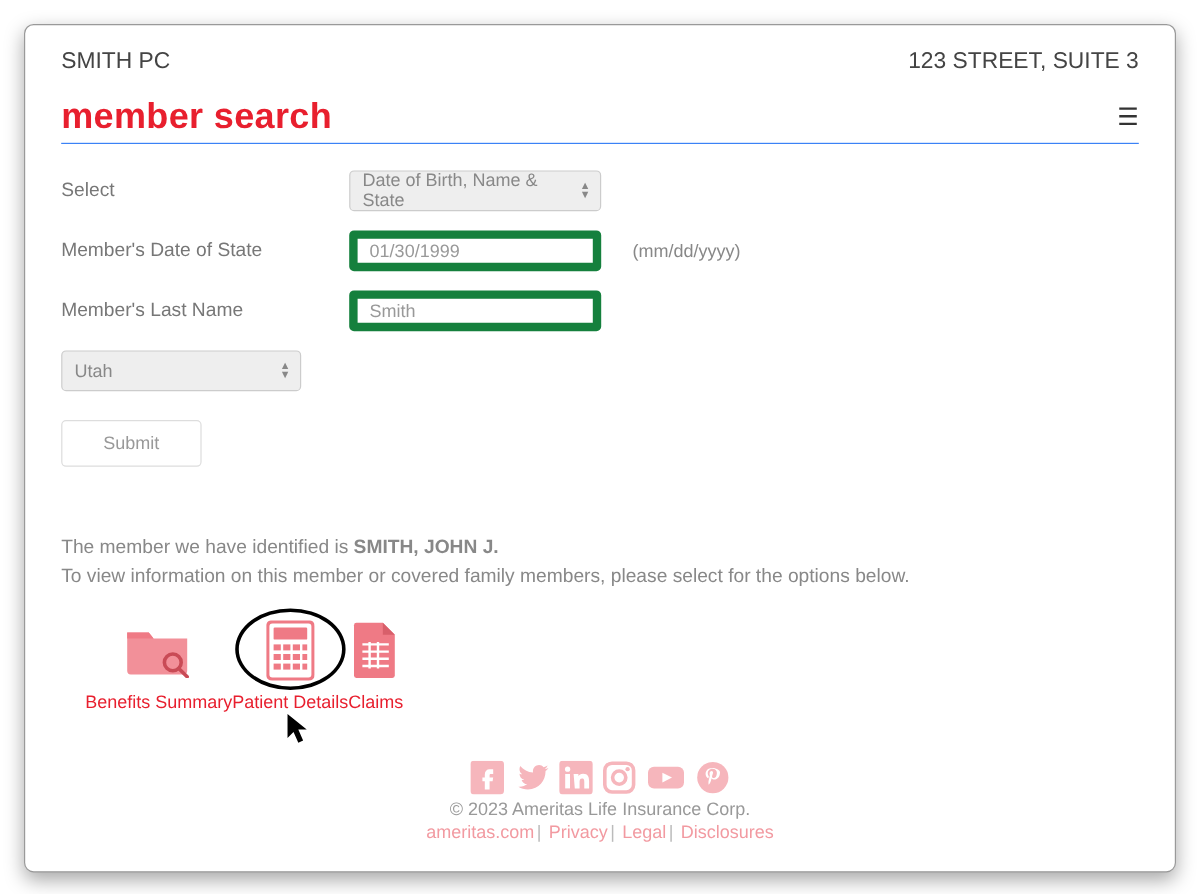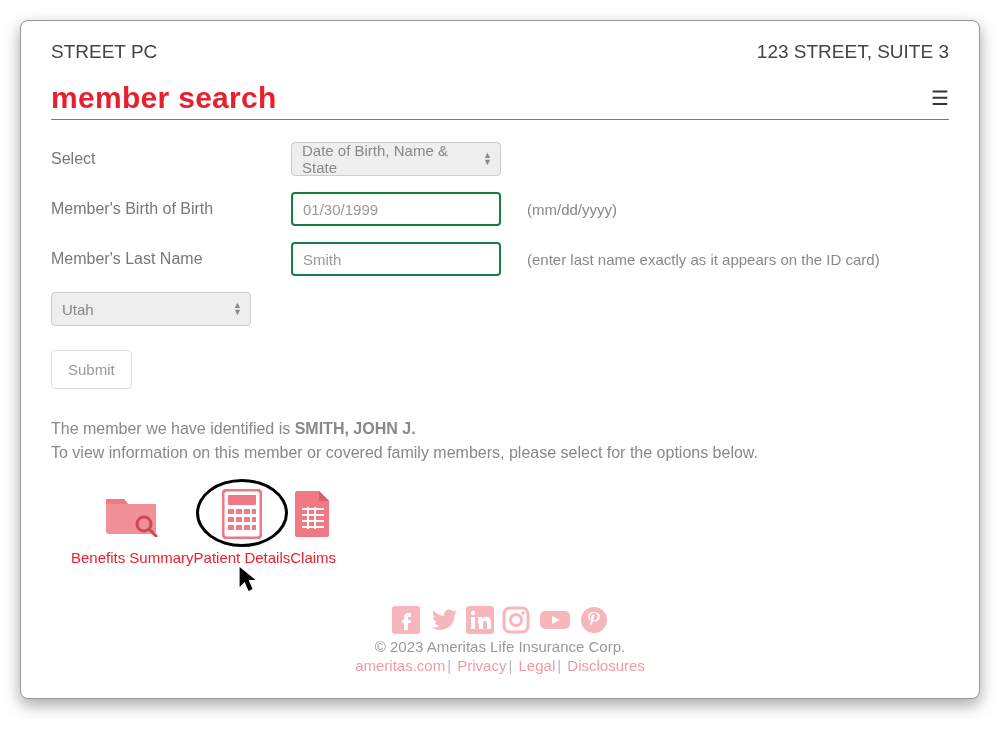--- a/index.html
+++ b/index.html
@@ -63,21 +63,21 @@
     margin-left: 26px;
     color: #888;
     font-size: 15px;
   }
   input.text {
     width: 100%;
     height: 34px;
     padding: 4px 10px;
     font-size: 15px;
     color: #999;
-    border: 2px solid #15803d;
+    border: 7px solid #15803d;
     border-radius: 4px;
     font-family: inherit;
   }
   .select {
     width: 100%;
     height: 34px;
     background: #eee;
     border: 1px solid #ccc;
     border-radius: 4px;
     position: relative;
@@ -97,34 +97,35 @@
     transform: translateY(-50%);
     font-size: 9px;
     color: #888;
     line-height: 0.8;
     display: flex;
     flex-direction: column;
   }
   .submit-btn {
     margin-top: 8px;
     margin-bottom: 28px;
-    padding: 10px 16px;
+    padding: 10px 34px;
     font-size: 15px;
     color: #999;
     background: #fff;
     border: 1px solid #ddd;
     border-radius: 4px;
     cursor: pointer;
     font-family: inherit;
   }
   .results {
     color: #888;
     font-size: 16px;
     margin-bottom: 20px;
     line-height: 1.5;
+    margin-top: 28px;
   }
   .results .name-strong {
     font-weight: 700;
   }
   .tiles {
     display: flex;
     padding-left: 20px;
     margin-bottom: 40px;
   }
   .tile {
@@ -184,21 +185,21 @@
     text-decoration: none;
   }
   .footer-links .sep { color: #bbb; margin: 0 2px; }
 </style>
 </head>
 <body>
 
 <div class="window">
 
   <div class="topbar">
-    <div>STREET PC</div>
+    <div>SMITH PC</div>
     <div>123 STREET, SUITE 3</div>
   </div>
 
   <div class="title-row">
     <div class="page-title">member search</div>
     <div class="hamburger">☰</div>
   </div>
 
   
   <div class="form-row">
@@ -208,33 +209,32 @@
         <span>Date of Birth, Name &amp; State</span>
         <span class="chevrons">
             <span>▲</span>
             <span>▼</span>
           </span>
       </div>
     </div>
   </div>
 
   <div class="form-row">
-    <div class="label">Member's Birth of Birth</div>
+    <div class="label">Member's Date of State</div>
     <div class="control">
       <input class="text" type="text" value="01/30/1999" style="">
     </div>
     <div class="hint">(mm/dd/yyyy)</div>
   </div>
 
   <div class="form-row">
     <div class="label">Member's Last Name</div>
     <div class="control">
       <input class="text" type="text" value="Smith" style="">
     </div>
-    <div class="hint">(enter last name exactly as it appears on the ID card)</div>
   </div>
 
   <div class="form-row">
     <div class="control">
       <div class="select narrow">
         <span>Utah</span>
         <span class="chevrons">
             <span>▲</span>
             <span>▼</span>
           </span>

